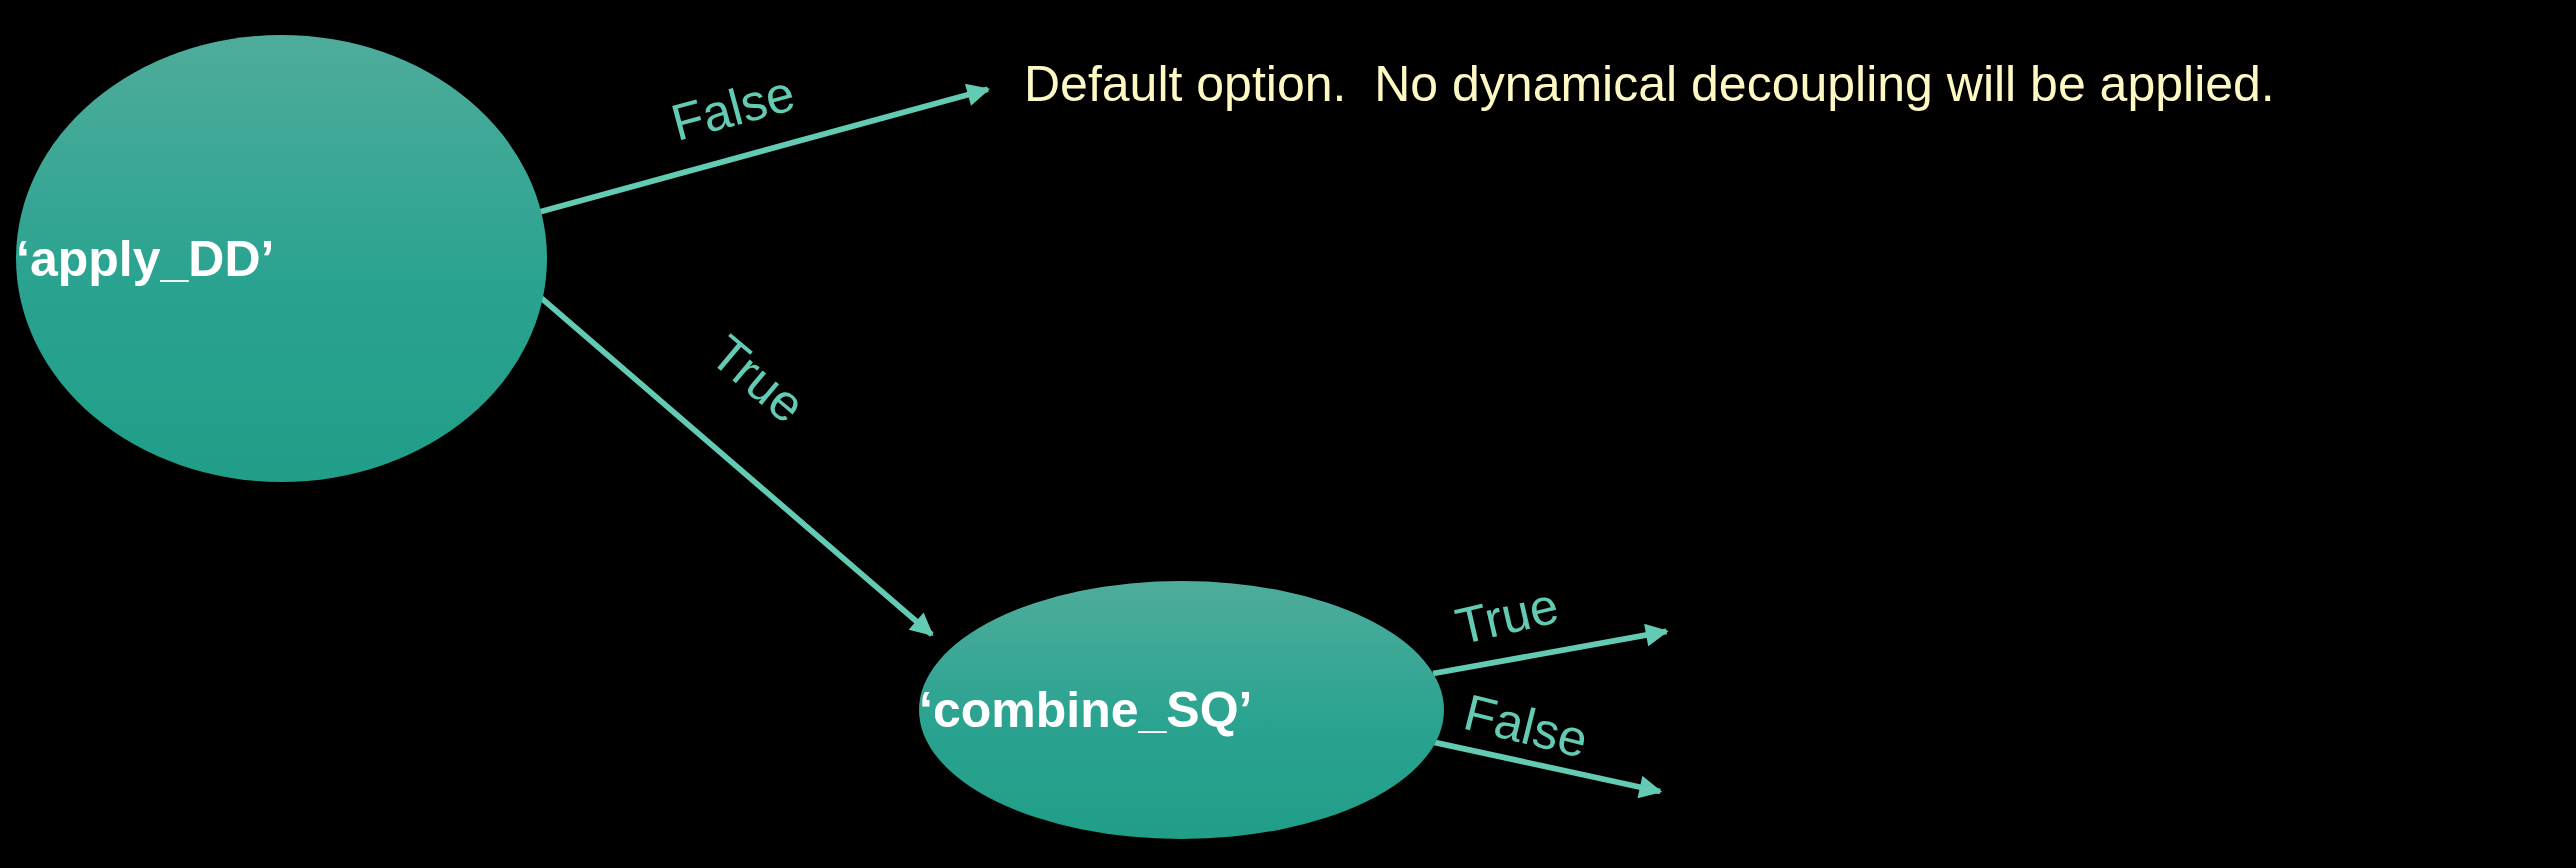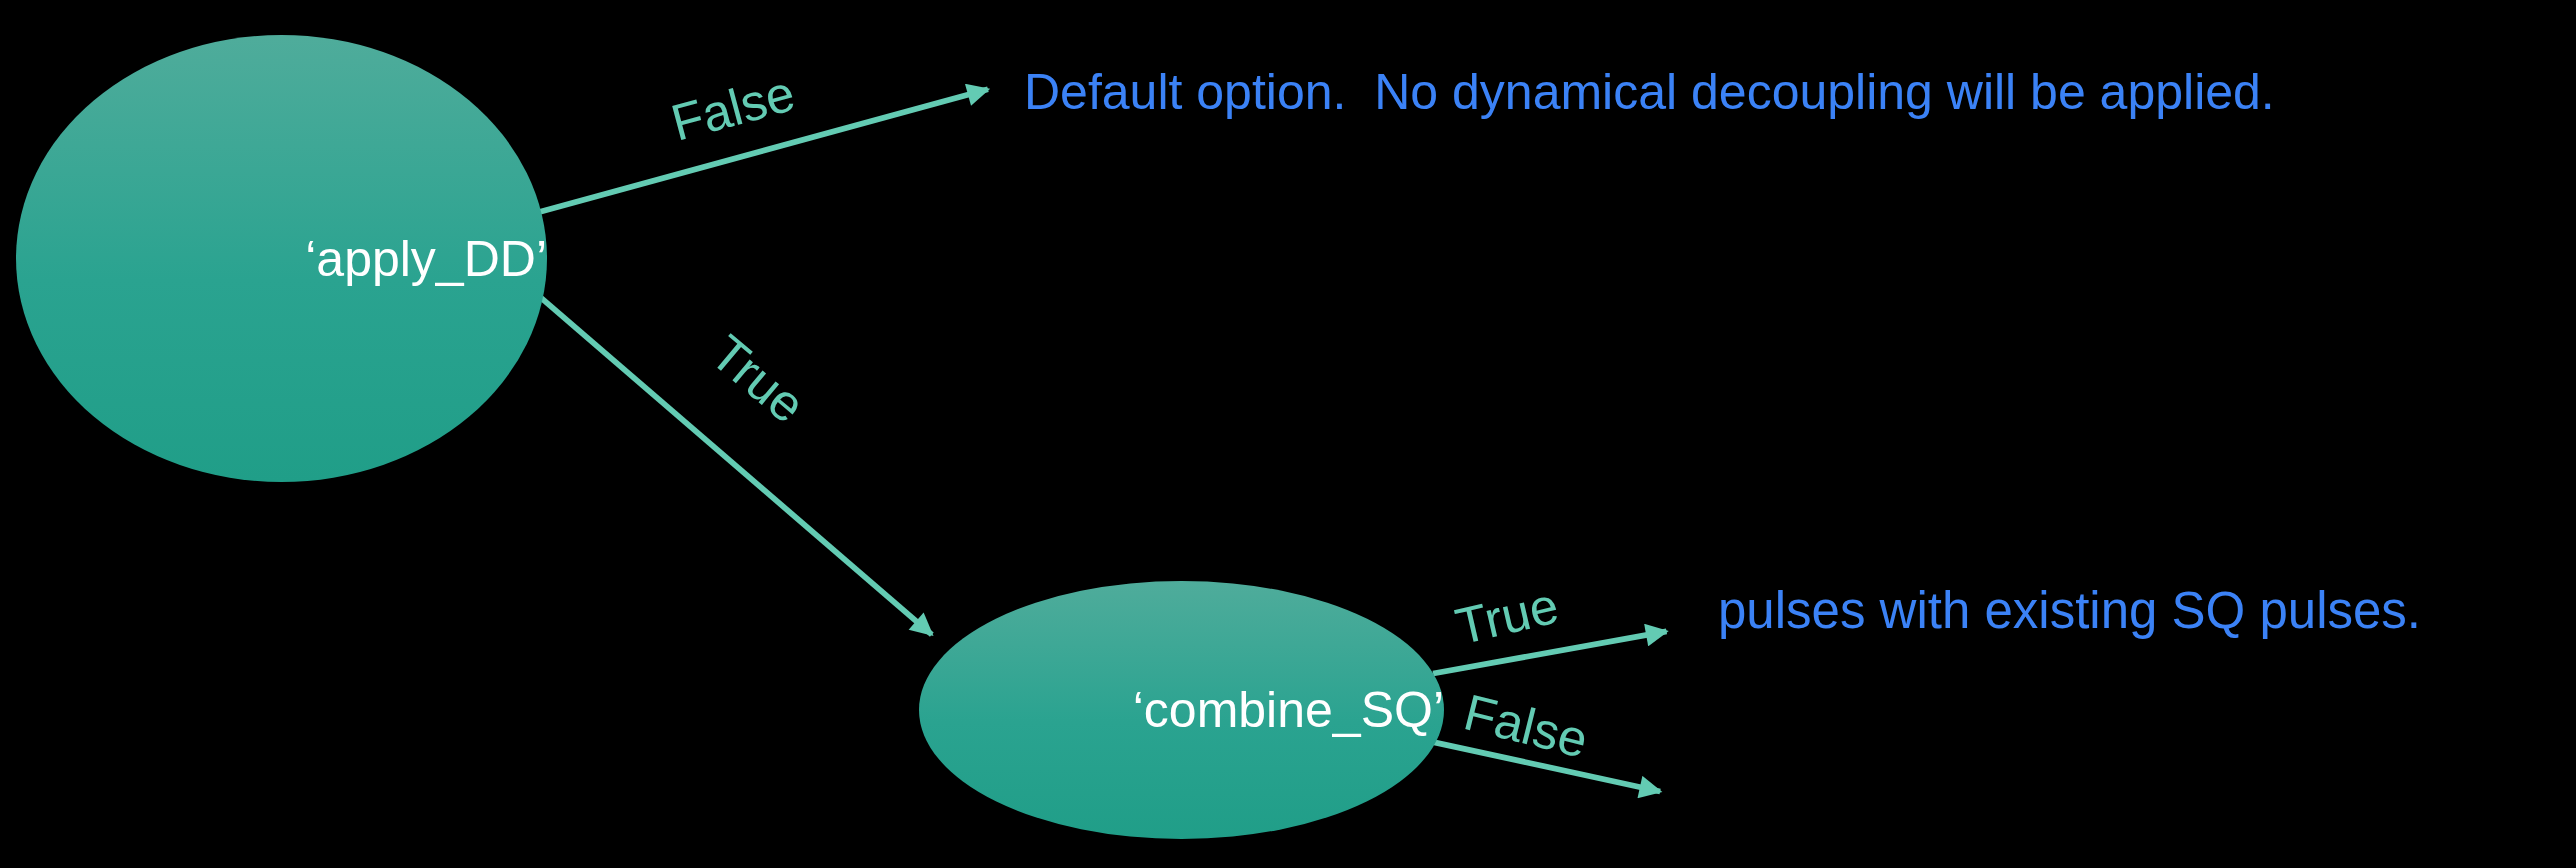--- a/index.html
+++ b/index.html
@@ -20,21 +20,22 @@
     inset: 0;
     width: 100%;
     height: 100%;
   }
   .node {
     position: absolute;
     border-radius: 50%;
     background: linear-gradient(180deg, #4FAC9B 0%, #2AA390 55%, #209E88 100%);
     display: flex;
     align-items: center;
-    justify-content: flex-end;
+    justify-content: flex-start;
+    font-weight: bold;
   }
   .node-apply {
     left: 16px;
     top: 35px;
     width: 531px;
     height: 447px;
   }
   .node-combine {
     left: 919px;
     top: 581px;
@@ -53,23 +54,22 @@
     font-size: 51px;
     line-height: 1;
     white-space: nowrap;
   }
   .edge-label-false1 { left: 733px; top: 108px;  transform: translate(-50%,-50%) rotate(-15deg); }
   .edge-label-true1  { left: 758px; top: 379px;  transform: translate(-50%,-50%) rotate(40deg); }
   .edge-label-true2  { left: 1507px; top: 616px;  transform: translate(-50%,-50%) rotate(-13deg); }
   .edge-label-false2 { left: 1526px; top: 726px; transform: translate(-50%,-50%) rotate(14deg); }
   .outcome {
     position: absolute;
-    color: #3b82f6;
+    color: #fef9c3;
     font-size: 50px;
-    margin-top: 8px;
   }
   .outcome-false1 {
     left: 1024px;
     top: 56px;
     line-height: 56px;
     white-space: pre;
   }
   .outcome-true2 {
     left: 1718px;
     top: 570px;
@@ -111,18 +111,17 @@
   </div>
 
   <span class="edge-label edge-label-false1">False</span>
   <span class="edge-label edge-label-true1">True</span>
   <span class="edge-label edge-label-true2">True</span>
   <span class="edge-label edge-label-false2">False</span>
 
   <div class="outcome outcome-false1">Default option.  No dynamical decoupling will be applied.</div>
 
   <div class="outcome outcome-true2">
-    <span>pulses with existing SQ pulses.</span>
   </div>
 
 
 </div>
 
 
 </body></html>

